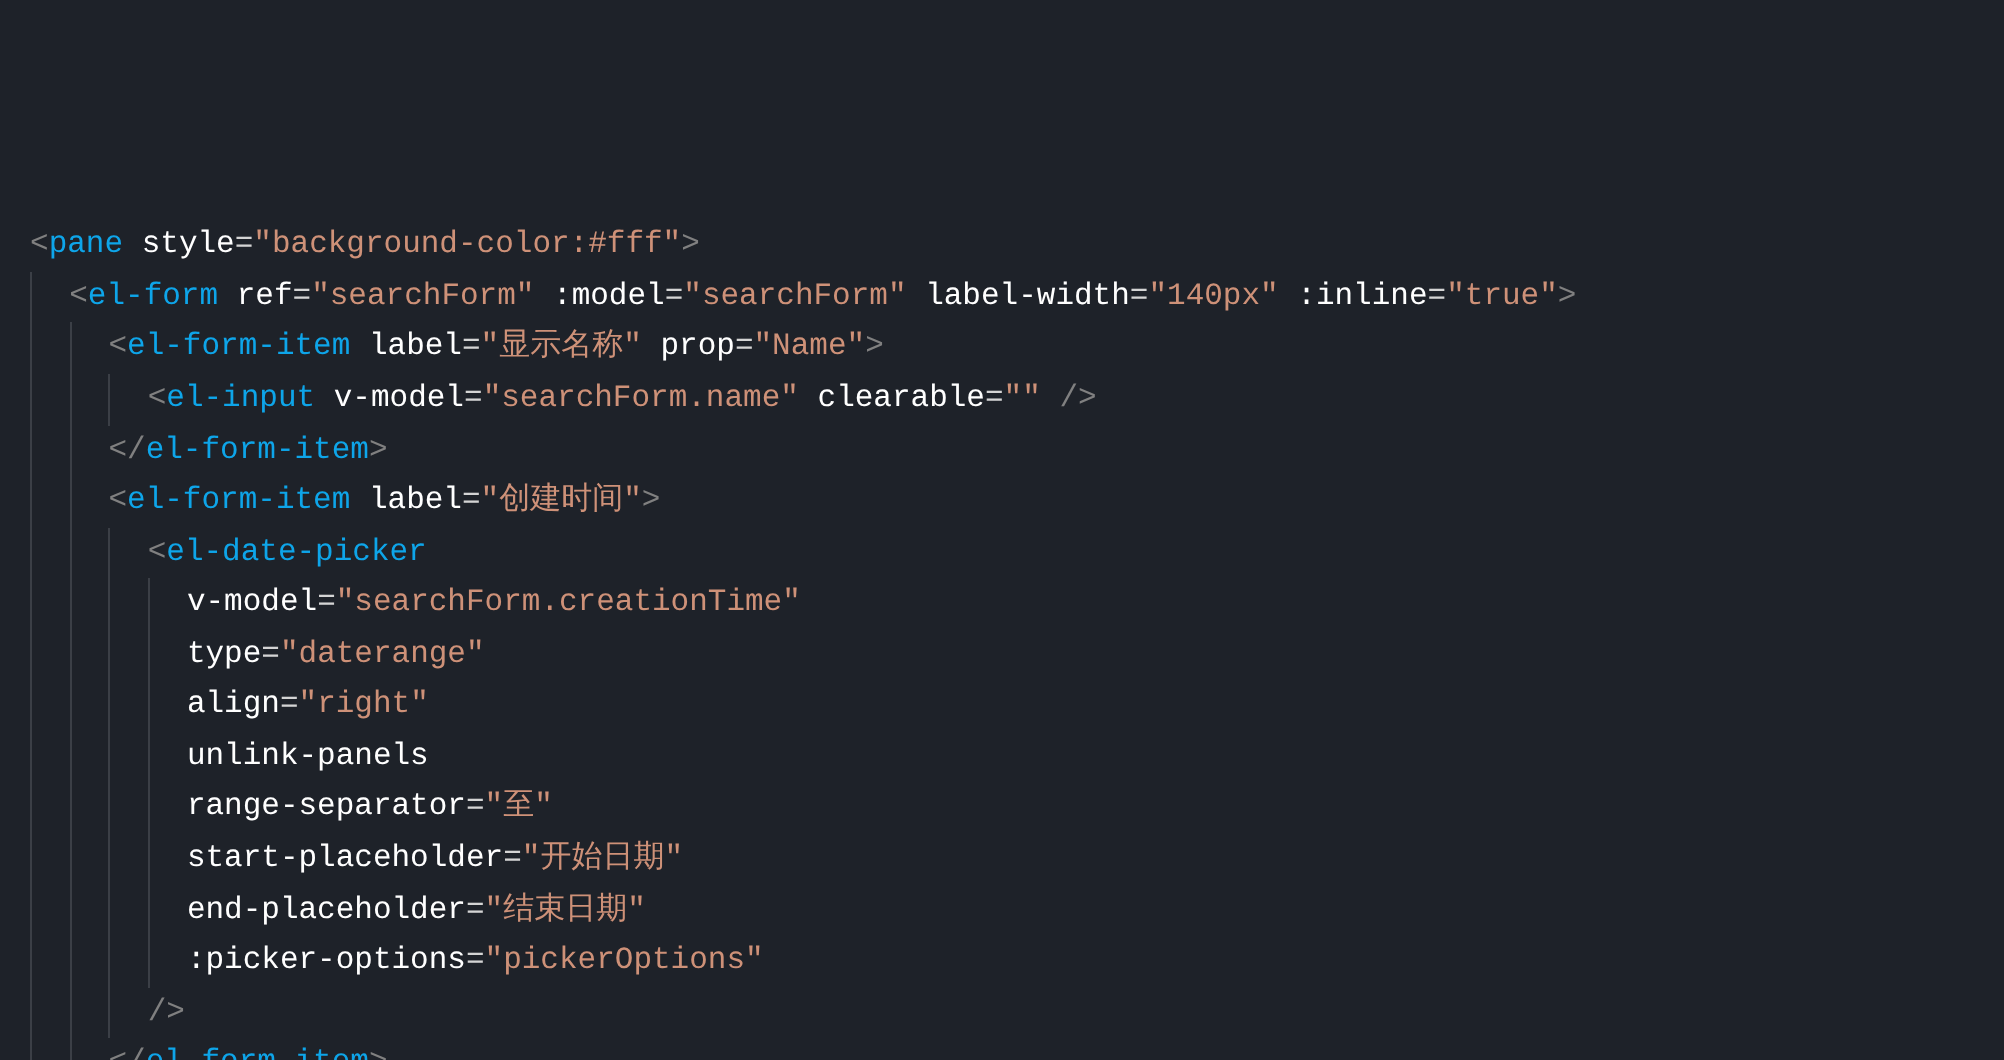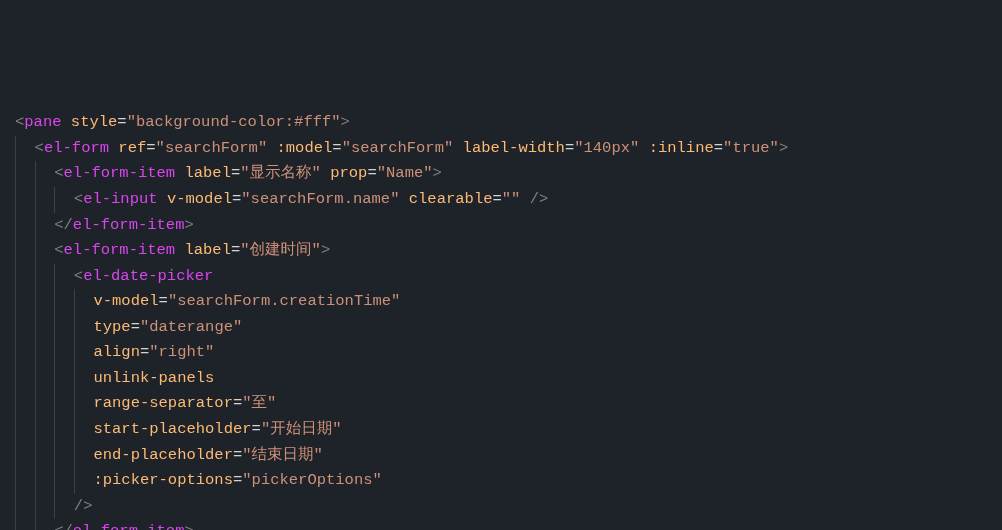--- a/index.html
+++ b/index.html
@@ -16,22 +16,22 @@
   .line { display: block; }
   .guide {
     border-left: 1px solid #3b3f46;
     display: inline-block;
     width: 0;
     margin-right: 0;
     vertical-align: top;
     height: 1.65em;
   }
   .angle { color: #808080; }
-  .tag { color: #d946ef; }
-  .attr { color: #fdba74; }
+  .tag { color: #0ea5e9; }
+  .attr { color: #ffffff; }
   .eq { color: #d4d4d4; }
   .str { color: #ce9178; }
 </style>
 </head>
 <body>
 
 
 
 <div id="code-root"><div class="line"><span class="angle">&lt;</span><span class="tag">pane</span><span> </span><span class="attr">style</span><span class="eq">=</span><span class="str">"background-color:#fff"</span><span class="angle">&gt;</span></div><div class="line"><span class="guide"></span>  <span class="angle">&lt;</span><span class="tag">el-form</span><span> </span><span class="attr">ref</span><span class="eq">=</span><span class="str">"searchForm"</span><span> </span><span class="attr">:model</span><span class="eq">=</span><span class="str">"searchForm"</span><span> </span><span class="attr">label-width</span><span class="eq">=</span><span class="str">"140px"</span><span> </span><span class="attr">:inline</span><span class="eq">=</span><span class="str">"true"</span><span class="angle">&gt;</span></div><div class="line"><span class="guide"></span>  <span class="guide"></span>  <span class="angle">&lt;</span><span class="tag">el-form-item</span><span> </span><span class="attr">label</span><span class="eq">=</span><span class="str">"显示名称"</span><span> </span><span class="attr">prop</span><span class="eq">=</span><span class="str">"Name"</span><span class="angle">&gt;</span></div><div class="line"><span class="guide"></span>  <span class="guide"></span>  <span class="guide"></span>  <span class="angle">&lt;</span><span class="tag">el-input</span><span> </span><span class="attr">v-model</span><span class="eq">=</span><span class="str">"searchForm.name"</span><span> </span><span class="attr">clearable</span><span class="eq">=</span><span class="str">""</span><span> </span><span class="angle">/&gt;</span></div><div class="line"><span class="guide"></span>  <span class="guide"></span>  <span class="angle">&lt;/</span><span class="tag">el-form-item</span><span class="angle">&gt;</span></div><div class="line"><span class="guide"></span>  <span class="guide"></span>  <span class="angle">&lt;</span><span class="tag">el-form-item</span><span> </span><span class="attr">label</span><span class="eq">=</span><span class="str">"创建时间"</span><span class="angle">&gt;</span></div><div class="line"><span class="guide"></span>  <span class="guide"></span>  <span class="guide"></span>  <span class="angle">&lt;</span><span class="tag">el-date-picker</span></div><div class="line"><span class="guide"></span>  <span class="guide"></span>  <span class="guide"></span>  <span class="guide"></span>  <span class="attr">v-model</span><span class="eq">=</span><span class="str">"searchForm.creationTime"</span></div><div class="line"><span class="guide"></span>  <span class="guide"></span>  <span class="guide"></span>  <span class="guide"></span>  <span class="attr">type</span><span class="eq">=</span><span class="str">"daterange"</span></div><div class="line"><span class="guide"></span>  <span class="guide"></span>  <span class="guide"></span>  <span class="guide"></span>  <span class="attr">align</span><span class="eq">=</span><span class="str">"right"</span></div><div class="line"><span class="guide"></span>  <span class="guide"></span>  <span class="guide"></span>  <span class="guide"></span>  <span class="attr">unlink-panels</span></div><div class="line"><span class="guide"></span>  <span class="guide"></span>  <span class="guide"></span>  <span class="guide"></span>  <span class="attr">range-separator</span><span class="eq">=</span><span class="str">"至"</span></div><div class="line"><span class="guide"></span>  <span class="guide"></span>  <span class="guide"></span>  <span class="guide"></span>  <span class="attr">start-placeholder</span><span class="eq">=</span><span class="str">"开始日期"</span></div><div class="line"><span class="guide"></span>  <span class="guide"></span>  <span class="guide"></span>  <span class="guide"></span>  <span class="attr">end-placeholder</span><span class="eq">=</span><span class="str">"结束日期"</span></div><div class="line"><span class="guide"></span>  <span class="guide"></span>  <span class="guide"></span>  <span class="guide"></span>  <span class="attr">:picker-options</span><span class="eq">=</span><span class="str">"pickerOptions"</span></div><div class="line"><span class="guide"></span>  <span class="guide"></span>  <span class="guide"></span>  <span class="angle">/&gt;</span></div><div class="line"><span class="guide"></span>  <span class="guide"></span>  <span class="angle">&lt;/</span><span class="tag">el-form-item</span><span class="angle">&gt;</span></div></div>
 

